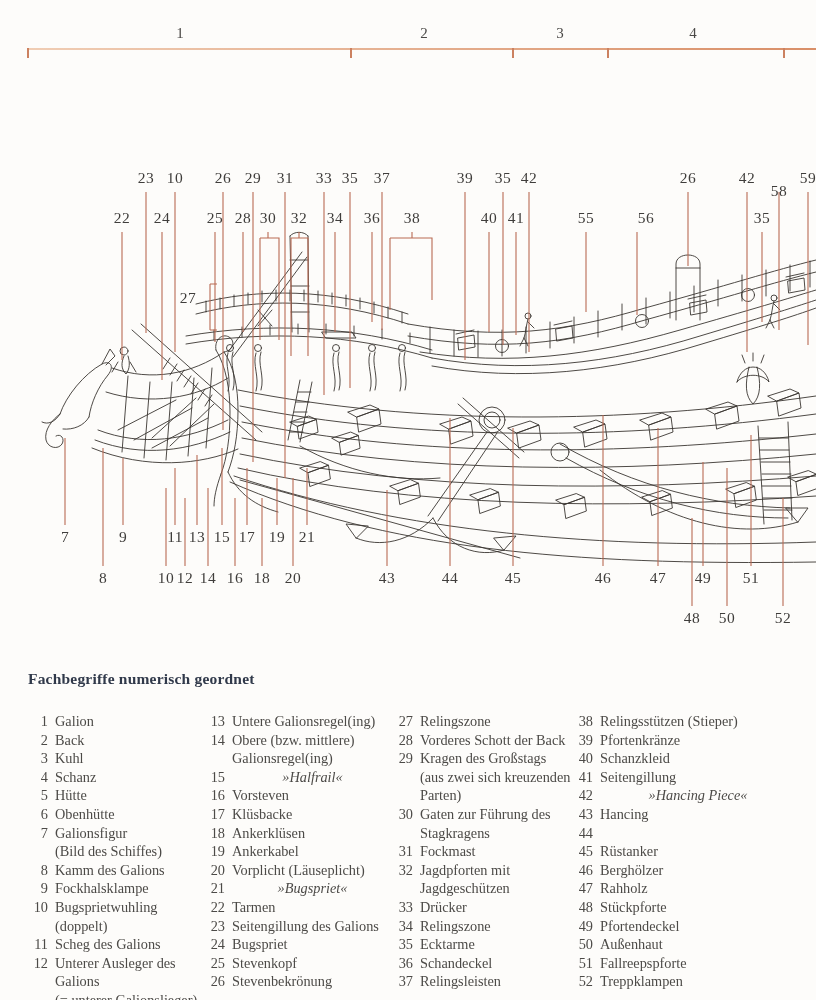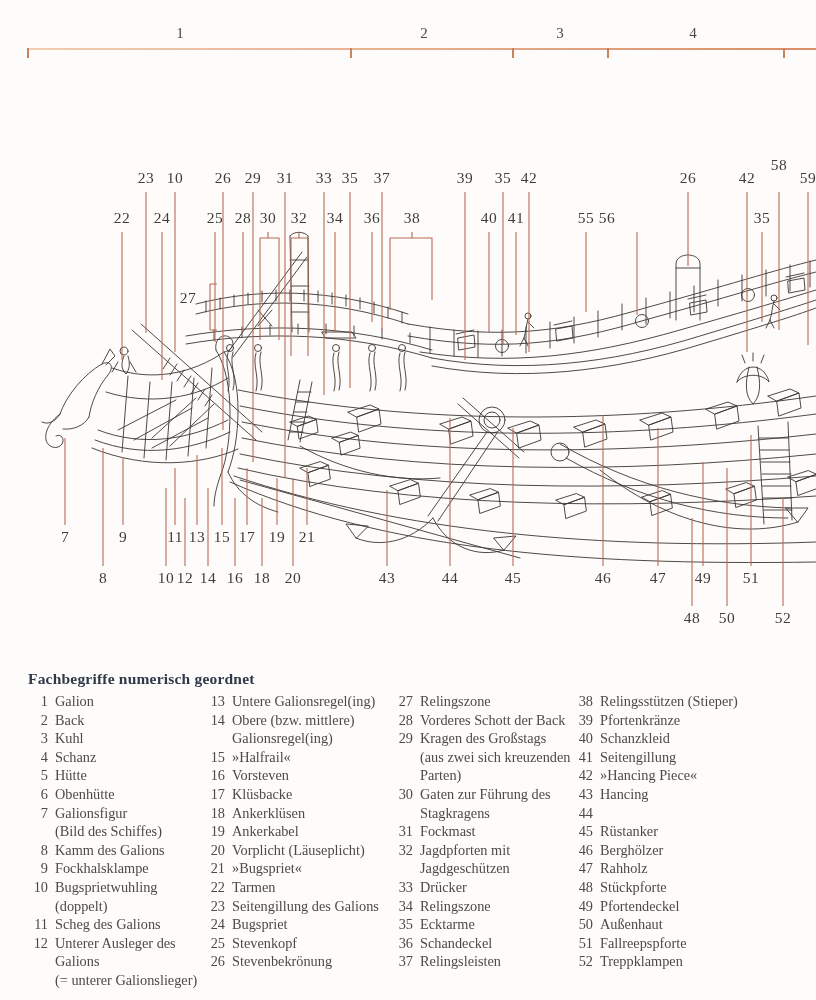--- a/index.html
+++ b/index.html
@@ -14,27 +14,27 @@
   .ruler-tick{position:absolute;width:2px;height:10px;background:#cc8160;}
   .ruler-num{position:absolute;transform:translateX(-50%);font-size:15px;color:#4a4846;}
   
   .diagram-svg{position:absolute;left:0;top:0;}
   .callout-num{
     position:absolute;transform:translate(-50%,-50%);
     font-size:15.5px;letter-spacing:.4px;color:#3f3d3b;white-space:nowrap;
   }
   
   .legend{position:absolute;left:28px;top:670px;width:768px;}
-  .legend-title{margin:0 0 4px 0;font-size:15.5px;font-weight:bold;color:#30394a;letter-spacing:.2px;}
+  .legend-title{margin:0 0 24px 0;font-size:15.5px;font-weight:bold;color:#30394a;letter-spacing:.2px;}
   .legend-cols{display:grid;grid-template-columns:177px 188px 180px 223px;}
   .l-col{display:block;}
   .l-item{display:flex;font-size:14.3px;line-height:18.6px;color:#4c4a47;}
   .l-num{flex:none;width:20px;text-align:right;margin-right:7px;}
   .l-text{flex:1;}
-  .l-item.italic .l-text{}
+  .l-item.italic .l-text{font-style:italic;text-align:center;}
 </style>
 </head>
 <body>
 
 <div class="page">
 
   <div id="ruler">
       <div class="ruler-line" style="left: 27px; top: 48px; width: 789px;"></div>
       <div class="ruler-tick" style="left: 27px; top: 48px;"></div>
       <div class="ruler-tick" style="left: 350px; top: 48px;"></div>
@@ -288,35 +288,35 @@
       <span class="callout-num" style="left: 253px; top: 178px;">29</span>
       <span class="callout-num" style="left: 285px; top: 178px;">31</span>
       <span class="callout-num" style="left: 324px; top: 178px;">33</span>
       <span class="callout-num" style="left: 350px; top: 178px;">35</span>
       <span class="callout-num" style="left: 382px; top: 178px;">37</span>
       <span class="callout-num" style="left: 465px; top: 178px;">39</span>
       <span class="callout-num" style="left: 503px; top: 178px;">35</span>
       <span class="callout-num" style="left: 529px; top: 178px;">42</span>
       <span class="callout-num" style="left: 688px; top: 178px;">26</span>
       <span class="callout-num" style="left: 747px; top: 178px;">42</span>
-      <span class="callout-num" style="left: 779px; top: 165px;">58</span>
+      <span class="callout-num" style="left: 779px; top: 191px;">58</span>
       <span class="callout-num" style="left: 808px; top: 178px;">59</span>
       <span class="callout-num" style="left: 122px; top: 218px;">22</span>
       <span class="callout-num" style="left: 162px; top: 218px;">24</span>
       <span class="callout-num" style="left: 215px; top: 218px;">25</span>
       <span class="callout-num" style="left: 243px; top: 218px;">28</span>
       <span class="callout-num" style="left: 268px; top: 218px;">30</span>
       <span class="callout-num" style="left: 299px; top: 218px;">32</span>
       <span class="callout-num" style="left: 335px; top: 218px;">34</span>
       <span class="callout-num" style="left: 372px; top: 218px;">36</span>
       <span class="callout-num" style="left: 412px; top: 218px;">38</span>
       <span class="callout-num" style="left: 489px; top: 218px;">40</span>
       <span class="callout-num" style="left: 516px; top: 218px;">41</span>
       <span class="callout-num" style="left: 586px; top: 218px;">55</span>
-      <span class="callout-num" style="left: 607px; top: 218px;">56</span>
+      <span class="callout-num" style="left: 646px; top: 218px;">56</span>
       <span class="callout-num" style="left: 762px; top: 218px;">35</span>
       <span class="callout-num" style="left: 65px; top: 537px;">7</span>
       <span class="callout-num" style="left: 123px; top: 537px;">9</span>
       <span class="callout-num" style="left: 175px; top: 537px;">11</span>
       <span class="callout-num" style="left: 197px; top: 537px;">13</span>
       <span class="callout-num" style="left: 222px; top: 537px;">15</span>
       <span class="callout-num" style="left: 247px; top: 537px;">17</span>
       <span class="callout-num" style="left: 277px; top: 537px;">19</span>
       <span class="callout-num" style="left: 307px; top: 537px;">21</span>
       <span class="callout-num" style="left: 103px; top: 578px;">8</span>

